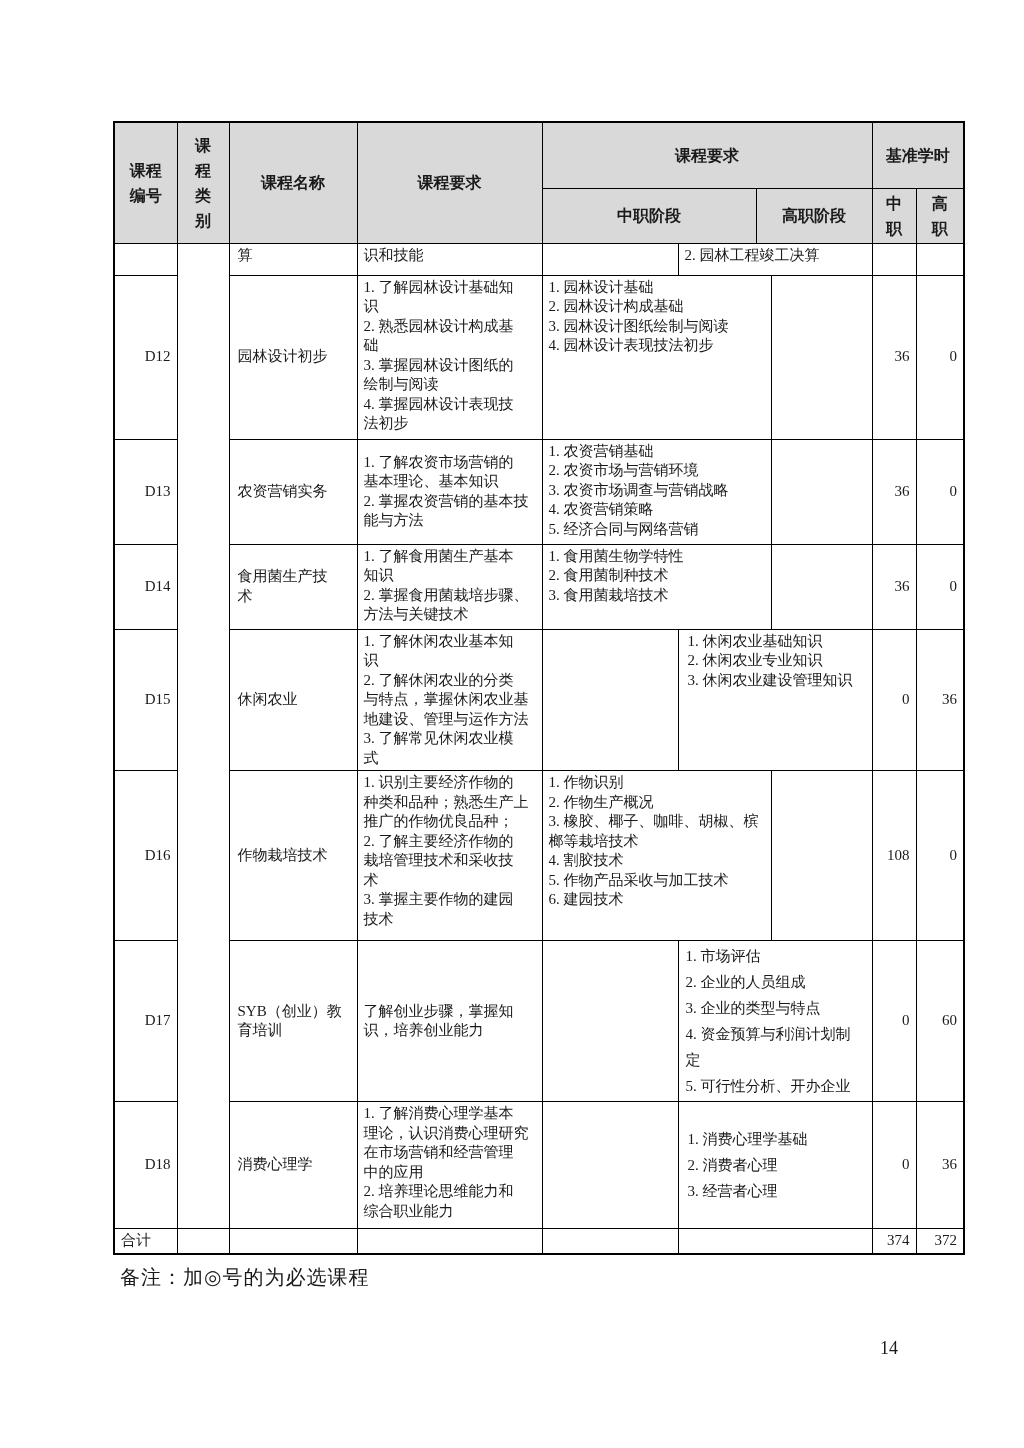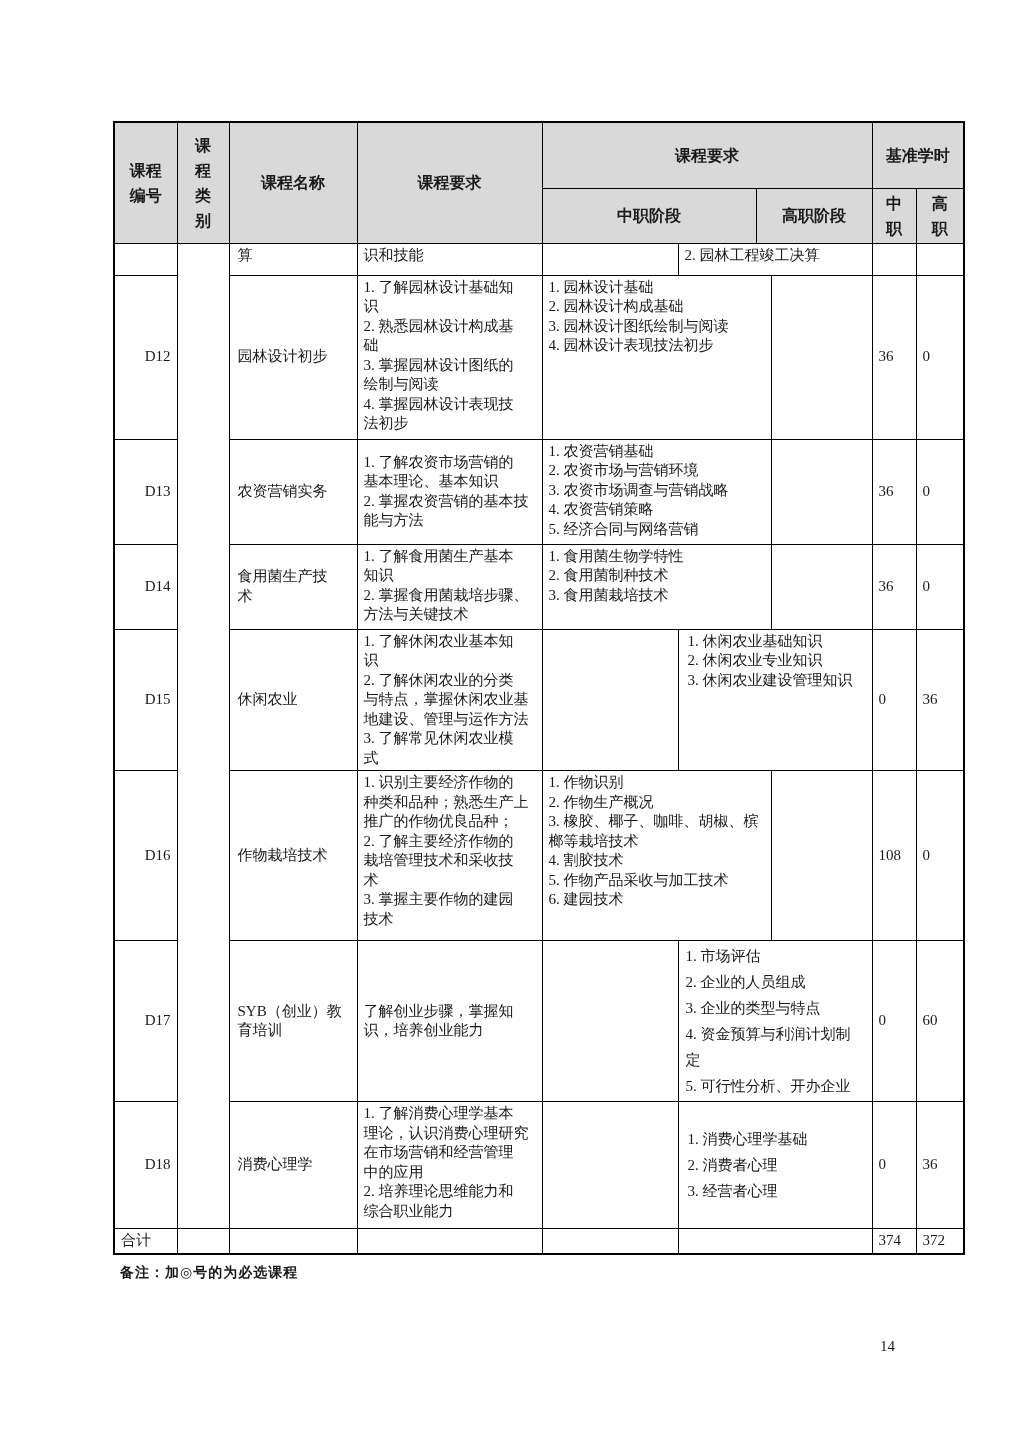--- a/index.html
+++ b/index.html
@@ -26,31 +26,31 @@
     background:#d9d9d9;
     font-family:"Liberation Sans","DejaVu Sans",sans-serif;
     font-weight:bold;
     font-size:16px;
     line-height:25px;
     text-align:center;
     vertical-align:middle;
   }
   td.id-cell{text-align:right;vertical-align:middle;}
   td.name-cell{vertical-align:middle;padding-left:8px;}
-  td.hours{text-align:left;vertical-align:middle;margin-left:36px;}
+  td.hours{text-align:right;vertical-align:middle;margin-left:36px;}
   td.vmid{vertical-align:middle;}
   td.lh-wide{line-height:26px;}
   td.total-label{vertical-align:middle;}
   .footer-note{
     position:absolute;left:120px;top:1264px;
-    font-size:14px;letter-spacing:1px;font-weight:bold;
+    font-size:20px;letter-spacing:1px;
   }
   .page-number{
     position:absolute;left:880px;top:1338px;
-    font-size:15px;
+    font-size:18px;
   }
 </style>
 </head>
 <body>
 
 <table class="curriculum">
   <colgroup>
     <col style="width:63px">
       <col style="width:52px">
       <col style="width:128px">

